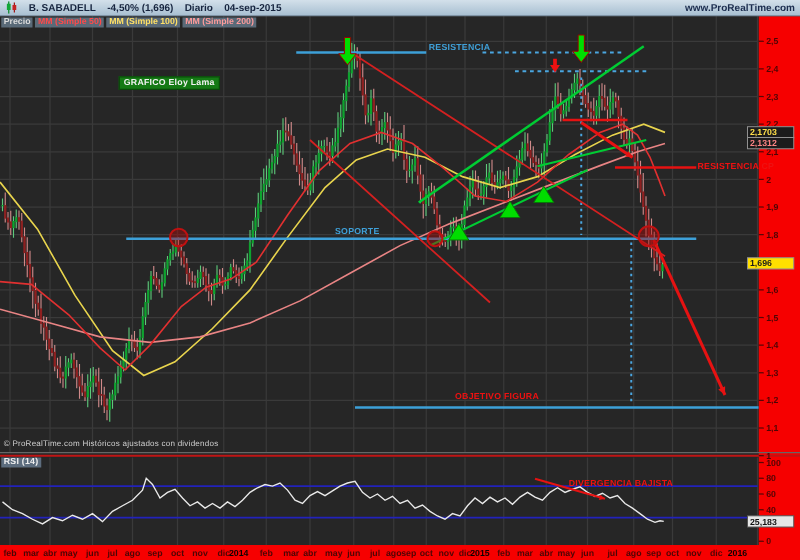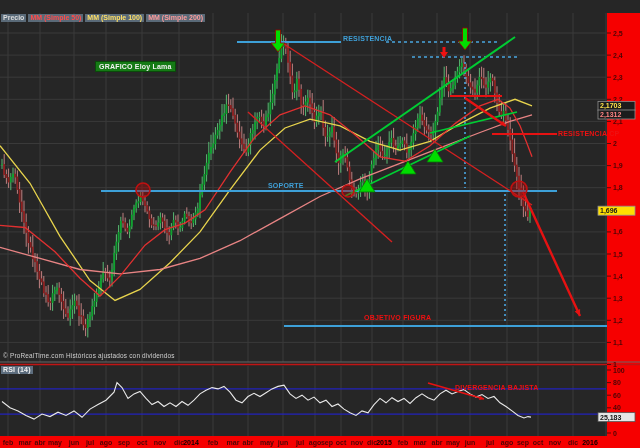--- a/index.html
+++ b/index.html
@@ -688,20 +688,33 @@
       <text x="470" y="444.5" font-size="7" font-weight="bold" text-anchor="middle" fill="#4d0505">jun</text>
       <text x="490" y="444.5" font-size="7" font-weight="bold" text-anchor="middle" fill="#4d0505">jul</text>
       <text x="507" y="444.5" font-size="7" font-weight="bold" text-anchor="middle" fill="#4d0505">ago</text>
       <text x="523" y="444.5" font-size="7" font-weight="bold" text-anchor="middle" fill="#4d0505">sep</text>
       <text x="538" y="444.5" font-size="7" font-weight="bold" text-anchor="middle" fill="#4d0505">oct</text>
       <text x="555" y="444.5" font-size="7" font-weight="bold" text-anchor="middle" fill="#4d0505">nov</text>
       <text x="573" y="444.5" font-size="7" font-weight="bold" text-anchor="middle" fill="#4d0505">dic</text>
       <text x="590" y="444.5" font-size="7" font-weight="bold" text-anchor="middle" fill="#100000">2016</text>
     </svg>
 
+  <div class="titlebar">
+    <svg width="10" height="10">
+      <line x1="3" y1="0" x2="3" y2="10" stroke="#0a8a2a" stroke-width="1"></line>
+      <rect x="1.5" y="2" width="3" height="5" fill="#12a838"></rect>
+      <line x1="7.5" y1="1" x2="7.5" y2="9" stroke="#a01818" stroke-width="1"></line>
+      <rect x="6" y="3" width="3" height="4" fill="#c42222"></rect>
+    </svg>
+    <span>B. SABADELL</span>
+    <span>-4,50% (1,696)</span>
+    <span>Diario</span>
+    <span>04-sep-2015</span>
+    <span class="site">www.ProRealTime.com</span>
+  </div>
 
   <div class="legend">
     <span class="lbox" style="color:#dcdcdc">Precio</span>
     <span class="lbox" id="lg0" style="color: rgb(255, 74, 74);">MM (Simple 50)</span>
     <span class="lbox" id="lg1" style="color: rgb(255, 224, 102);">MM (Simple 100)</span>
     <span class="lbox" id="lg2" style="color: rgb(255, 156, 156);">MM (Simple 200)</span>
   </div>
 
   <div class="ov grafico" style="left:95px;top:61px">GRAFICO Eloy Lama</div>
   <div class="ov copyright" style="left:3px;top:352px">© ProRealTime.com Históricos ajustados con dividendos</div>

